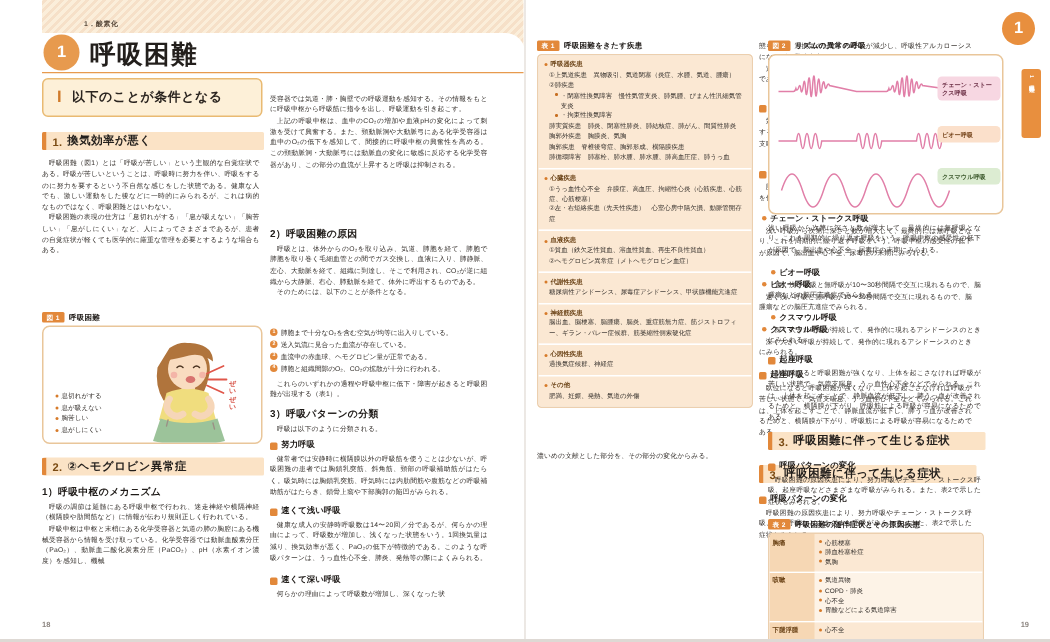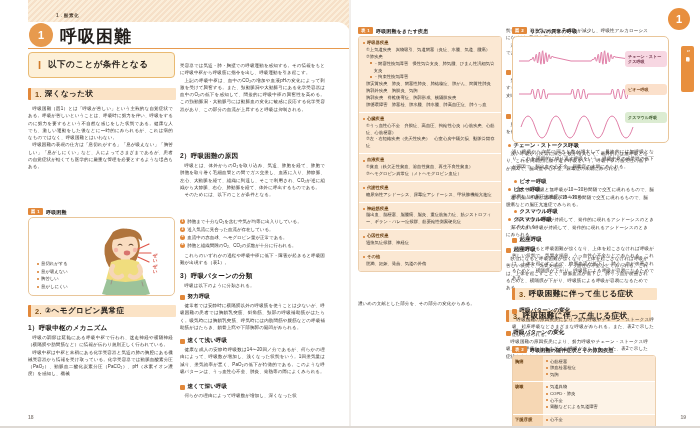--- a/index.html
+++ b/index.html
@@ -151,21 +151,21 @@
     <div class="chap-circle">1</div>
     <div class="chap-title">呼吸困難</div>
 
     <div class="banner">
       <span class="rn">I</span>
       <span class="bt">以下のことが条件となる</span>
     </div>
 
     <div class="h2" style="left:28px;top:88px;width:145px;">
       <b>1.</b>
-      <i>深くなった状</i>
+      <i>換気効率が悪く</i>
     </div>
     <div class="tx" style="left:28px;top:105px;width:145px;">
       <p>呼吸困難（図1）とは「呼吸が苦しい」という主観的な自覚症状である。呼吸が苦しいということは、呼吸時に努力を伴い、呼吸をするのに努力を要するという不自然な感じをした状態である。健康な人でも、激しい運動をした後などに一時的にみられるが、これは病的なものではなく、呼吸困難とはいわない。</p>
       <p>呼吸困難の表現の仕方は「息切れがする」「息が吸えない」「胸苦しい」「息がしにくい」など、人によってさまざまであるが、患者の自覚症状が軽くても医学的に厳重な管理を必要とするような場合もある。</p>
     </div>
 
     <div class="figcap" style="left:28px;top:208px;">
       <span class="tag">図 1</span>
       <span class="cap">呼吸困難</span>
     </div>

